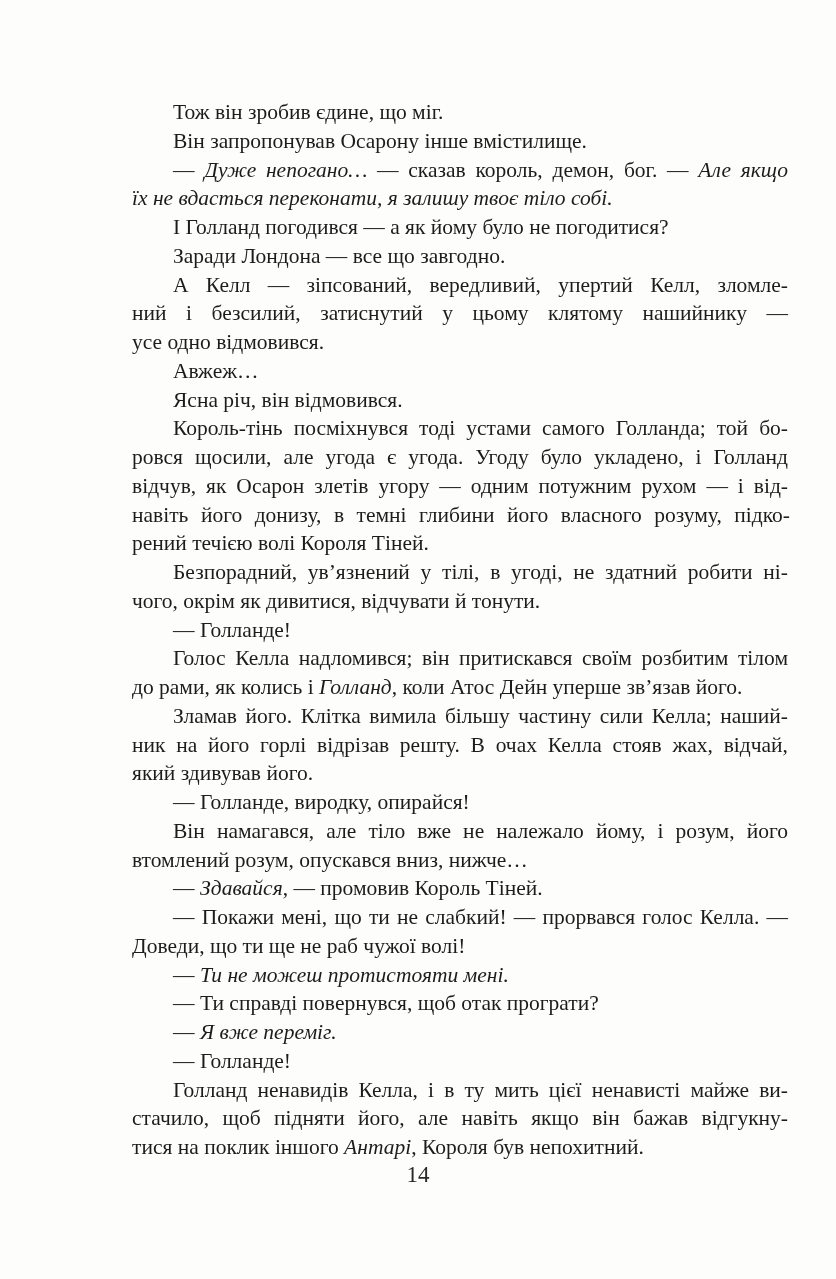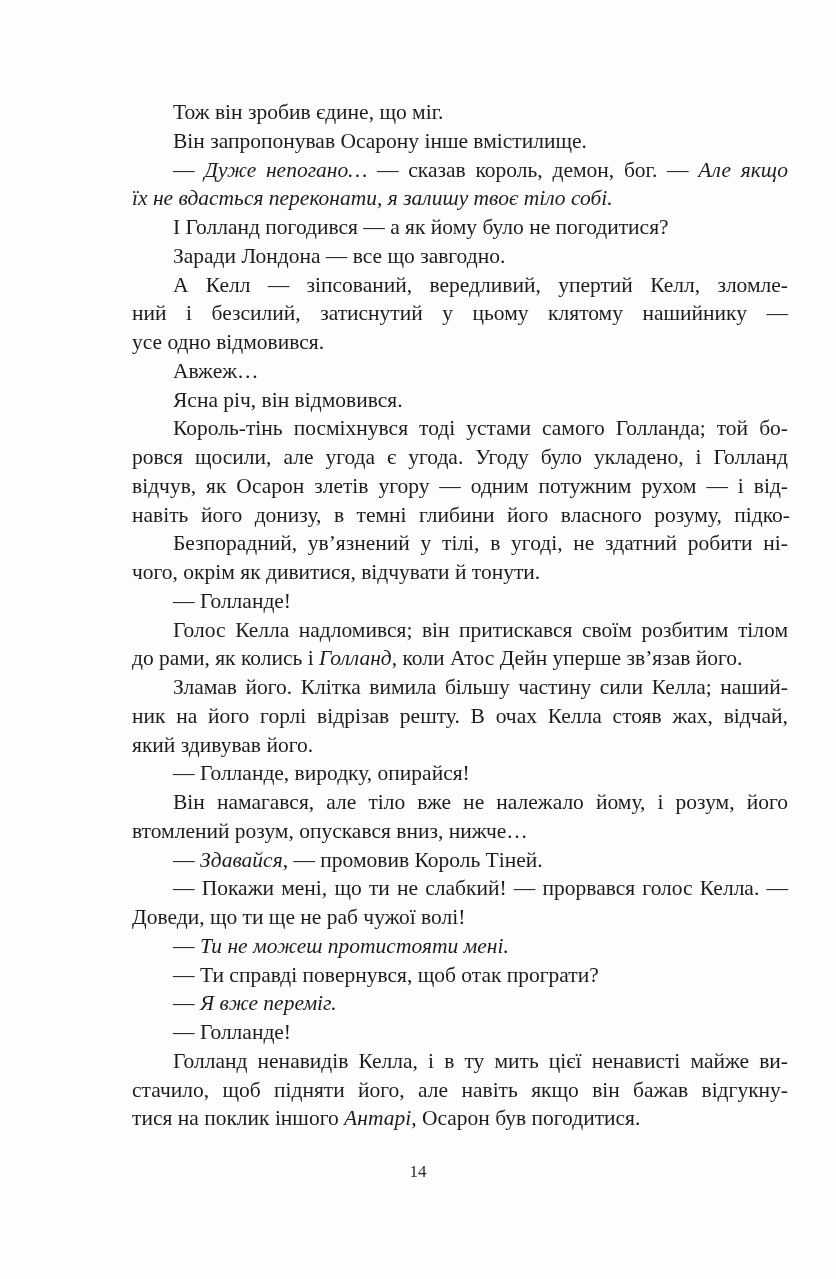--- a/index.html
+++ b/index.html
@@ -46,21 +46,21 @@
     .seg.italic {
       font-style: italic;
     }
     .page-number {
       position: absolute;
       left: 0;
       width: 836px;
       top: 1162px;
       text-align: center;
       font-family: "Liberation Serif", "DejaVu Serif", serif;
-      font-size: 17px;
+      font-size: 23px;
       color: #2a2a2a;
     }
   </style>
 </head>
 <body style="background: rgb(253, 253, 252);">
 
 <div class="page">
   <div class="text-block" id="text-block" style="color: rgb(28, 28, 28);">
       <span class="line indent last"><span class="seg">Тож він зробив єдине, що міг.</span></span>
       <span class="line indent last"><span class="seg">Він запропонував Осарону інше вмістилище.</span></span>
@@ -70,36 +70,37 @@
       <span class="line indent last"><span class="seg">Заради Лондона — все що завгодно.</span></span>
       <span class="line indent" style="text-align-last: left; display: block;"><span style="word-spacing: 11.971px;"><span class="seg">А Келл — зіпсований, вередливий, упертий Келл, зломле-</span></span></span>
       <span class="line" style="text-align-last: left; display: block;"><span style="word-spacing: 14.1445px;"><span class="seg">ний і безсилий, затиснутий у цьому клятому нашийнику —</span></span></span>
       <span class="line last"><span class="seg">усе одно відмовився.</span></span>
       <span class="line indent last"><span class="seg">Авжеж…</span></span>
       <span class="line indent last"><span class="seg">Ясна річ, він відмовився.</span></span>
       <span class="line indent" style="text-align-last: left; display: block;"><span style="word-spacing: 5.67188px;"><span class="seg">Король-тінь посміхнувся тоді устами самого Голланда; той бо-</span></span></span>
       <span class="line" style="text-align-last: left; display: block;"><span style="word-spacing: 6.60469px;"><span class="seg">ровся щосили, але угода є угода. Угоду було укладено, і Голланд</span></span></span>
       <span class="line" style="text-align-last: left; display: block;"><span style="word-spacing: 4.56534px;"><span class="seg">відчув, як Осарон злетів угору — одним потужним рухом — і від-</span></span></span>
       <span class="line" style="text-align-last: left; display: block;"><span style="word-spacing: 7.12674px;"><span class="seg">навіть його донизу, в темні глибини його власного розуму, підко-</span></span></span>
+      <span class="line last"><span class="seg">рений течією волі Короля Тіней.</span></span>
       <span class="line indent" style="text-align-last: left; display: block;"><span style="word-spacing: 5.36806px;"><span class="seg">Безпорадний, ув’язнений у тілі, в угоді, не здатний робити ні-</span></span></span>
       <span class="line last"><span class="seg">чого, окрім як дивитися, відчувати й тонути.</span></span>
       <span class="line indent last"><span class="seg">— Голланде!</span></span>
       <span class="line indent" style="text-align-last: left; display: block;"><span style="word-spacing: 4.1875px;"><span class="seg">Голос Келла надломився; він притискався своїм розбитим тілом</span></span></span>
       <span class="line last"><span class="seg">до рами, як колись і </span><span class="seg italic">Голланд</span><span class="seg">, коли Атос Дейн уперше зв’язав його.</span></span>
       <span class="line indent" style="text-align-last: left; display: block;"><span style="word-spacing: 3.17188px;"><span class="seg">Зламав його. Клітка вимила більшу частину сили Келла; наший-</span></span></span>
       <span class="line" style="text-align-last: left; display: block;"><span style="word-spacing: 5.40057px;"><span class="seg">ник на його горлі відрізав решту. В очах Келла стояв жах, відчай,</span></span></span>
       <span class="line last"><span class="seg">який здивував його.</span></span>
       <span class="line indent last"><span class="seg">— Голланде, виродку, опирайся!</span></span>
       <span class="line indent" style="text-align-last: left; display: block;"><span style="word-spacing: 6.7375px;"><span class="seg">Він намагався, але тіло вже не належало йому, і розум, його</span></span></span>
       <span class="line last"><span class="seg">втомлений розум, опускався вниз, нижче…</span></span>
       <span class="line indent last"><span class="seg">— </span><span class="seg italic">Здавайся</span><span class="seg">, — промовив Король Тіней.</span></span>
       <span class="line indent" style="text-align-last: left; display: block;"><span style="word-spacing: 1.82386px;"><span class="seg">— Покажи мені, що ти не слабкий! — прорвався голос Келла. —</span></span></span>
       <span class="line last"><span class="seg">Доведи, що ти ще не раб чужої волі!</span></span>
       <span class="line indent last"><span class="seg">— </span><span class="seg italic">Ти не можеш протистояти мені.</span></span>
       <span class="line indent last"><span class="seg">— Ти справді повернувся, щоб отак програти?</span></span>
       <span class="line indent last"><span class="seg">— </span><span class="seg italic">Я вже переміг.</span></span>
       <span class="line indent last"><span class="seg">— Голланде!</span></span>
       <span class="line indent" style="text-align-last: left; display: block;"><span style="word-spacing: 4.74531px;"><span class="seg">Голланд ненавидів Келла, і в ту мить цієї ненависті майже ви-</span></span></span>
       <span class="line" style="text-align-last: left; display: block;"><span style="word-spacing: 7.97396px;"><span class="seg">стачило, щоб підняти його, але навіть якщо він бажав відгукну-</span></span></span>
-      <span class="line last"><span class="seg">тися на поклик іншого </span><span class="seg italic">Антарі</span><span class="seg">, Осарон був погодитися.</span></span>
+      <span class="line last"><span class="seg">тися на поклик іншого </span><span class="seg italic">Антарі</span><span class="seg">, Короля був непохитний.</span></span>
     </div>
   <div class="page-number">14</div>
 </div>
 
 </body></html>

